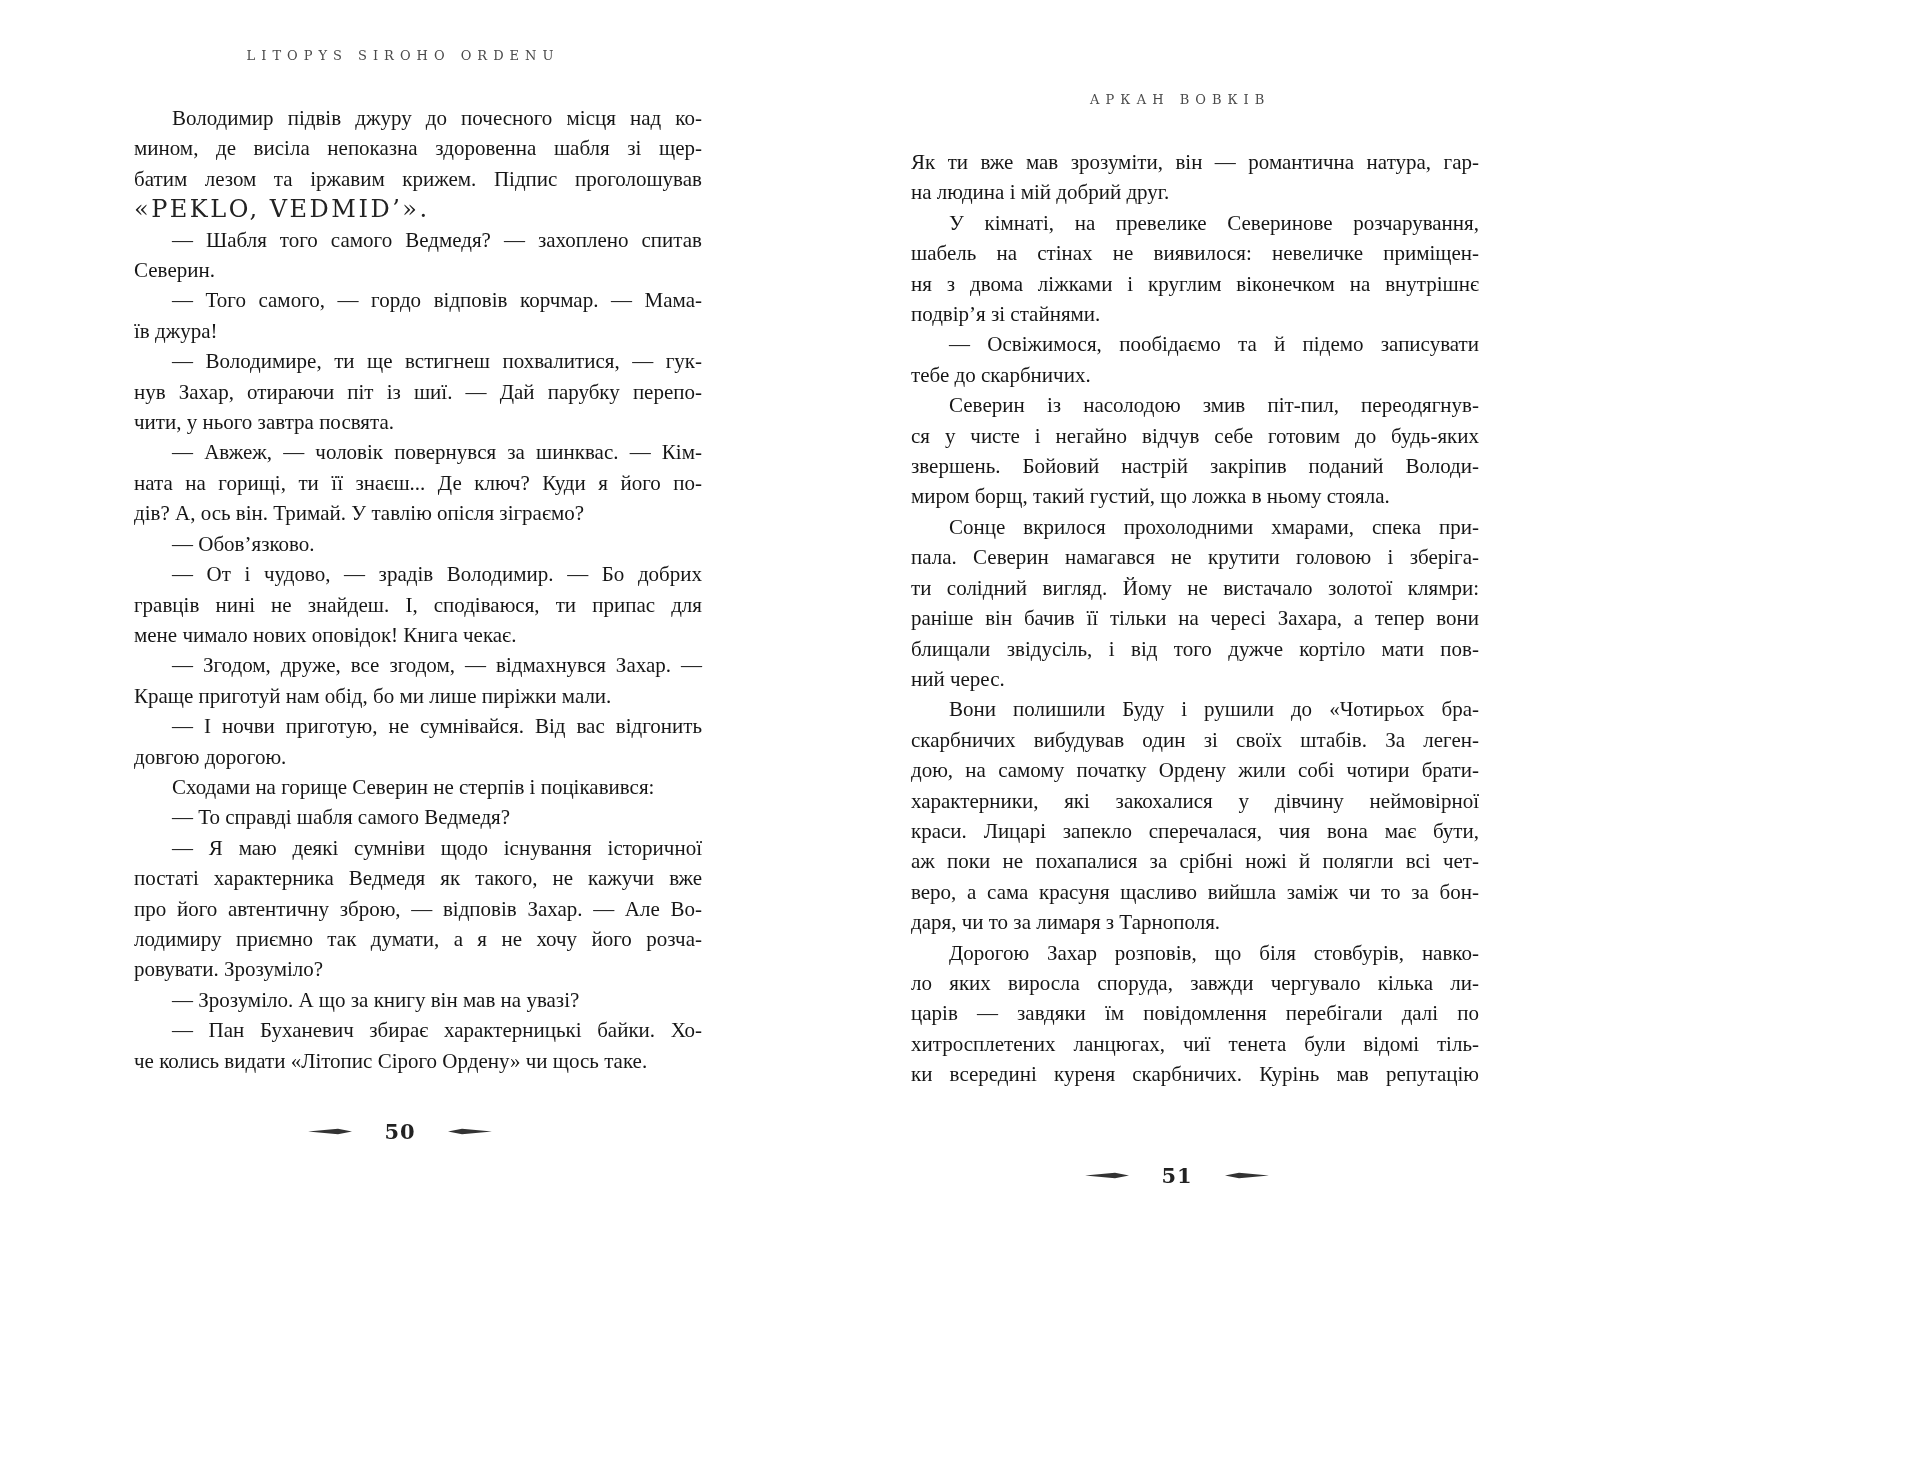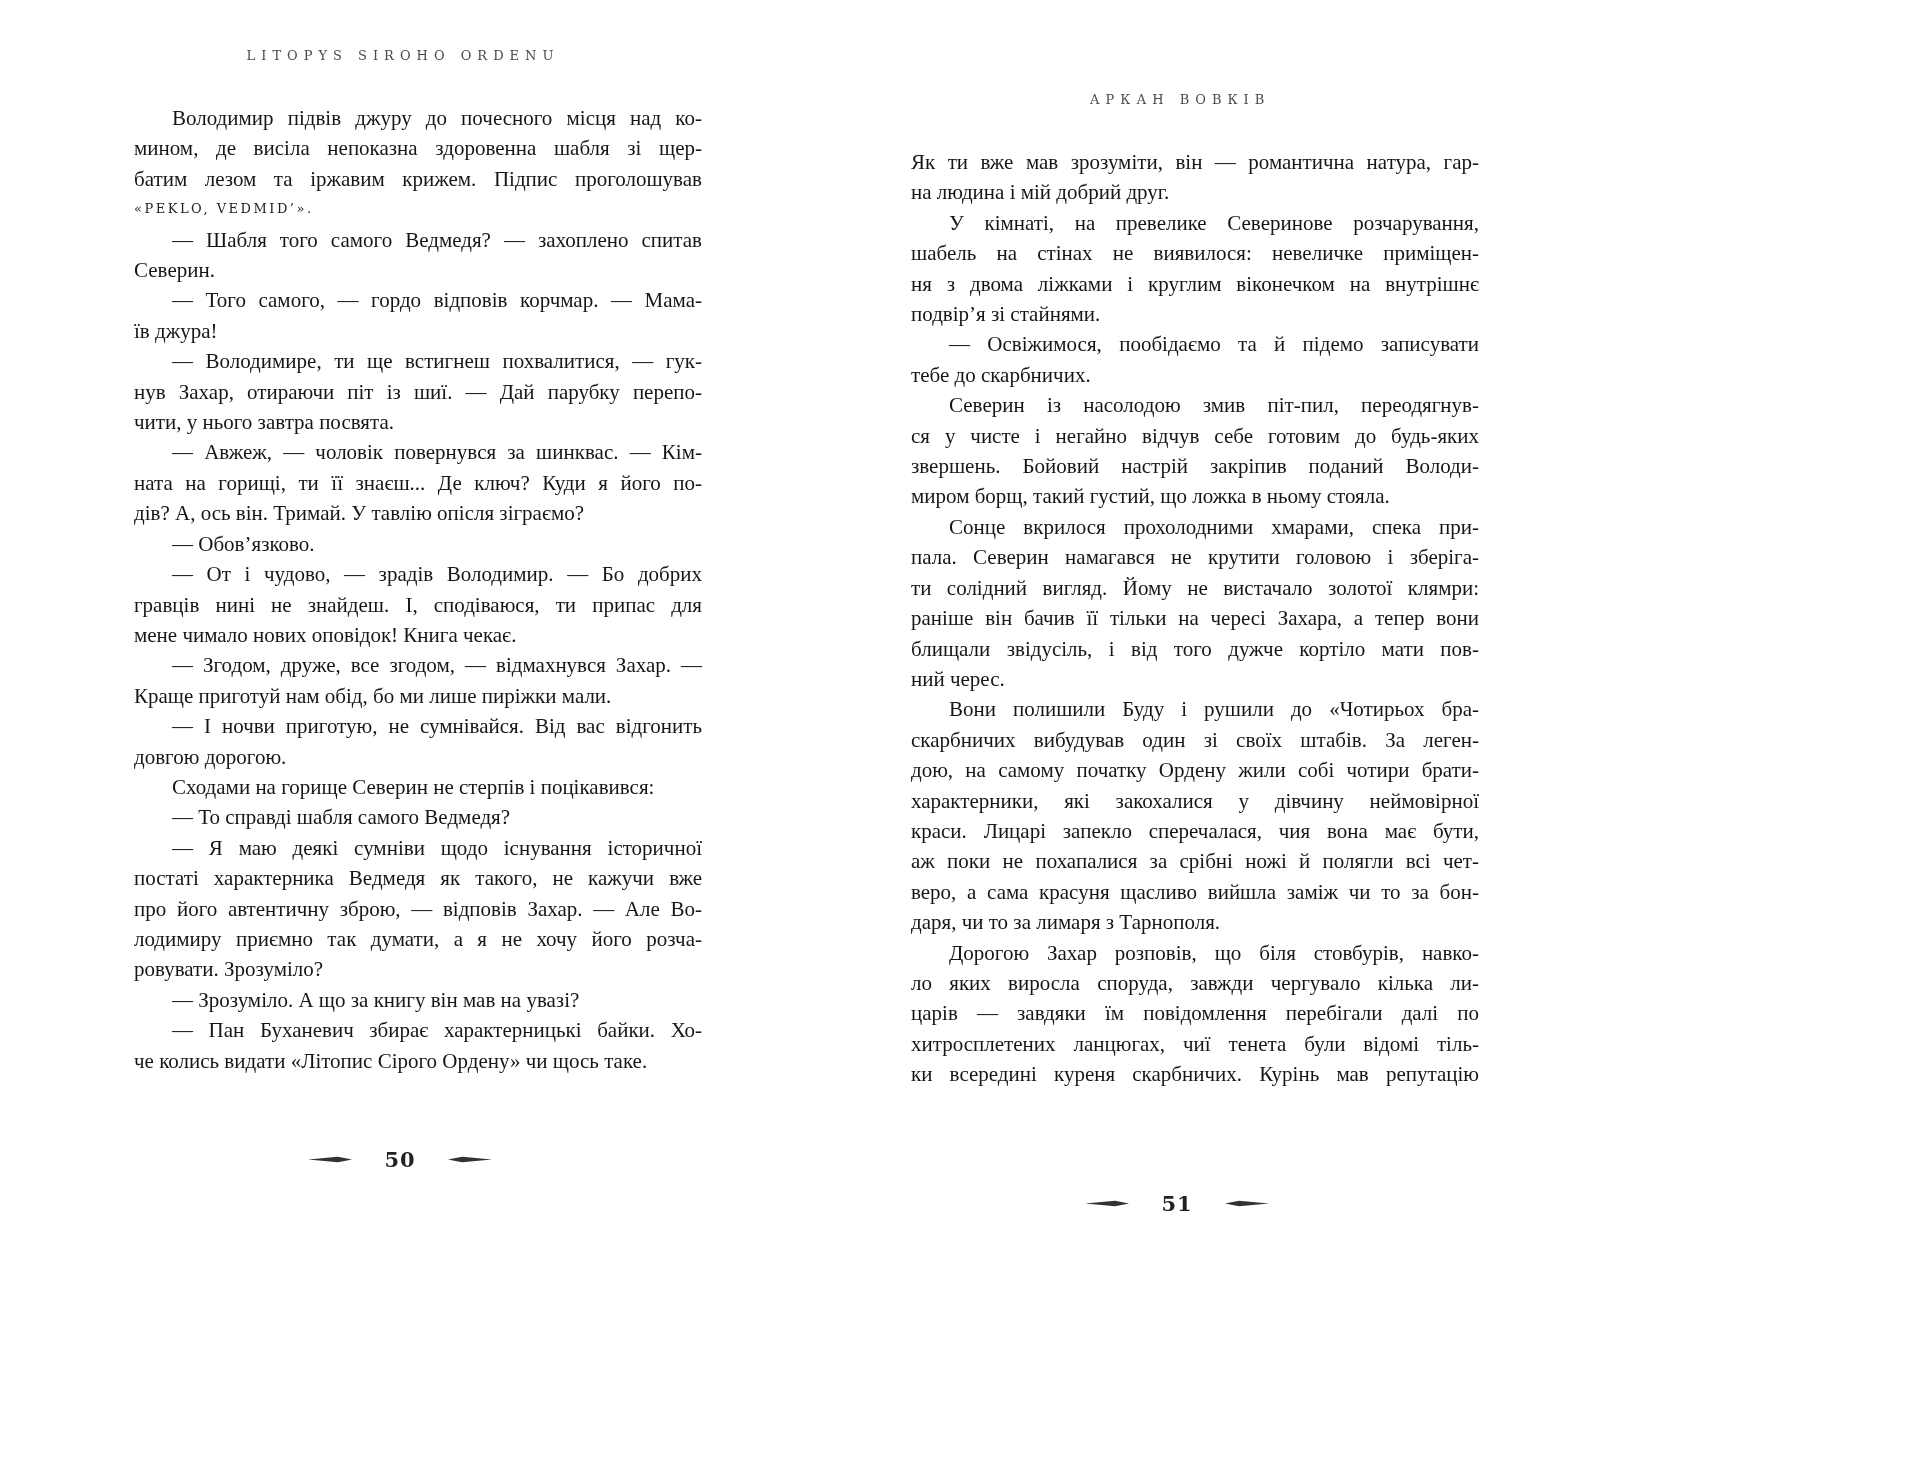--- a/index.html
+++ b/index.html
@@ -56,28 +56,28 @@
     text-align-last: justify;
   }
   .line.end {
     text-align-last: left;
   }
   .line.indent {
     padding-left: 38px;
   }
   .line.display {
     font-family: "DejaVu Serif", serif;
-    font-size: 13px;
+    font-size: 24px;
     letter-spacing: 2.5px;
     color: #222222;
   }
 
   .folio {
     position: absolute;
-    top: 1147px;
+    top: 1119px;
     left: 0;
     width: 100%;
     display: flex;
     align-items: center;
     justify-content: center;
     gap: 32px;
   }
   .folio .num {
     font-family: "DejaVu Serif", serif;
     font-size: 21px;

